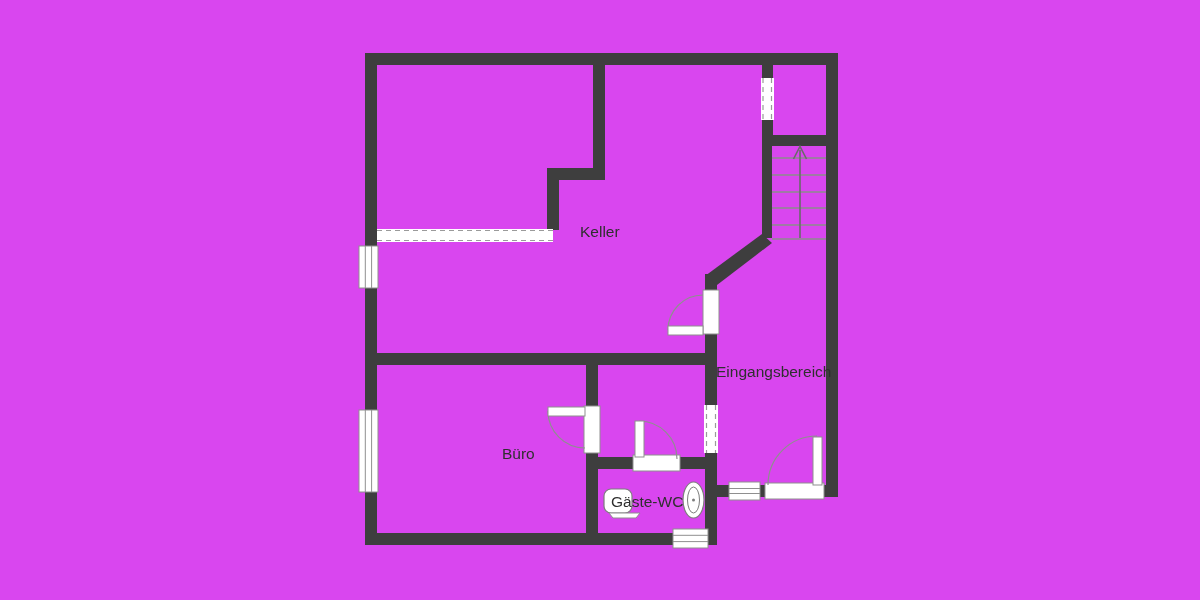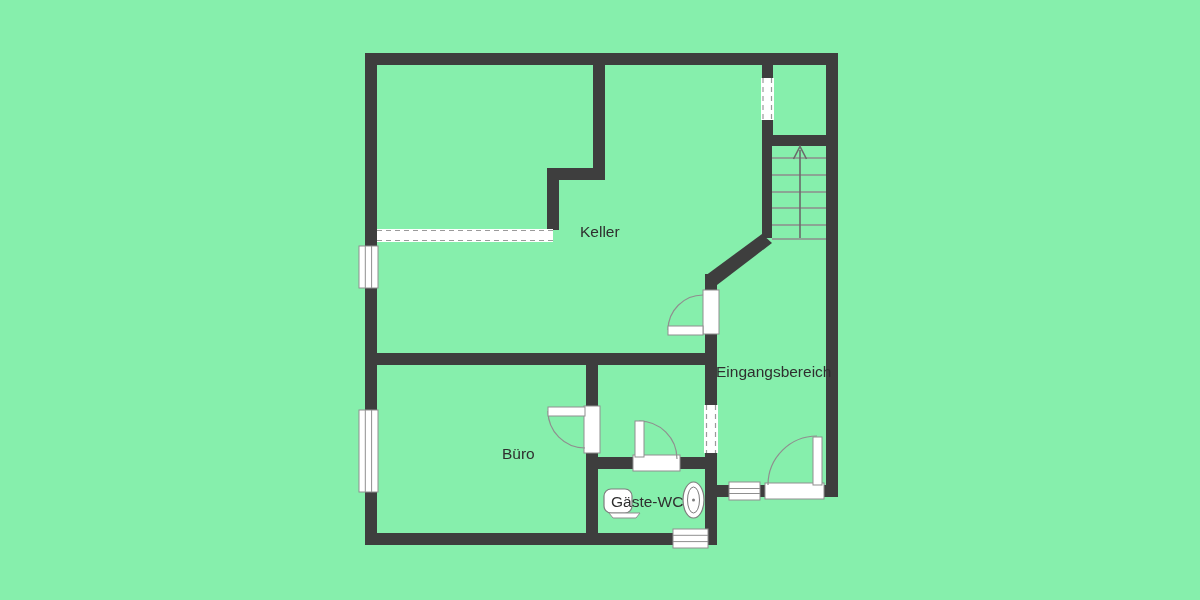--- a/index.html
+++ b/index.html
@@ -1,16 +1,16 @@
 <!DOCTYPE html>
 <html><head>
 <meta charset="utf-8">
 <style>
   html,body{margin:0;padding:0;background:#ffffff;}
-  .canvas{position:relative;width:1200px;height:600px;background:#86efac;overflow:hidden;}
+  .canvas{position:relative;width:1200px;height:600px;background:#d946ef;overflow:hidden;}
   svg{display:block;}
   svg text{
     font-family:"Liberation Sans","DejaVu Sans",sans-serif;
     font-size:15.5px;
   }
   .win-rect{fill:#ffffff;stroke:#8f8f8f;stroke-width:1;}
   .win-line{stroke-width:1;}
   .open-rect{fill:#ffffff;stroke:none;}
   .open-dash{stroke:#9a9a9a;stroke-width:1.2;stroke-dasharray:5 4;}
   .door-frame{fill:#ffffff;stroke:#8f8f8f;stroke-width:1;}

